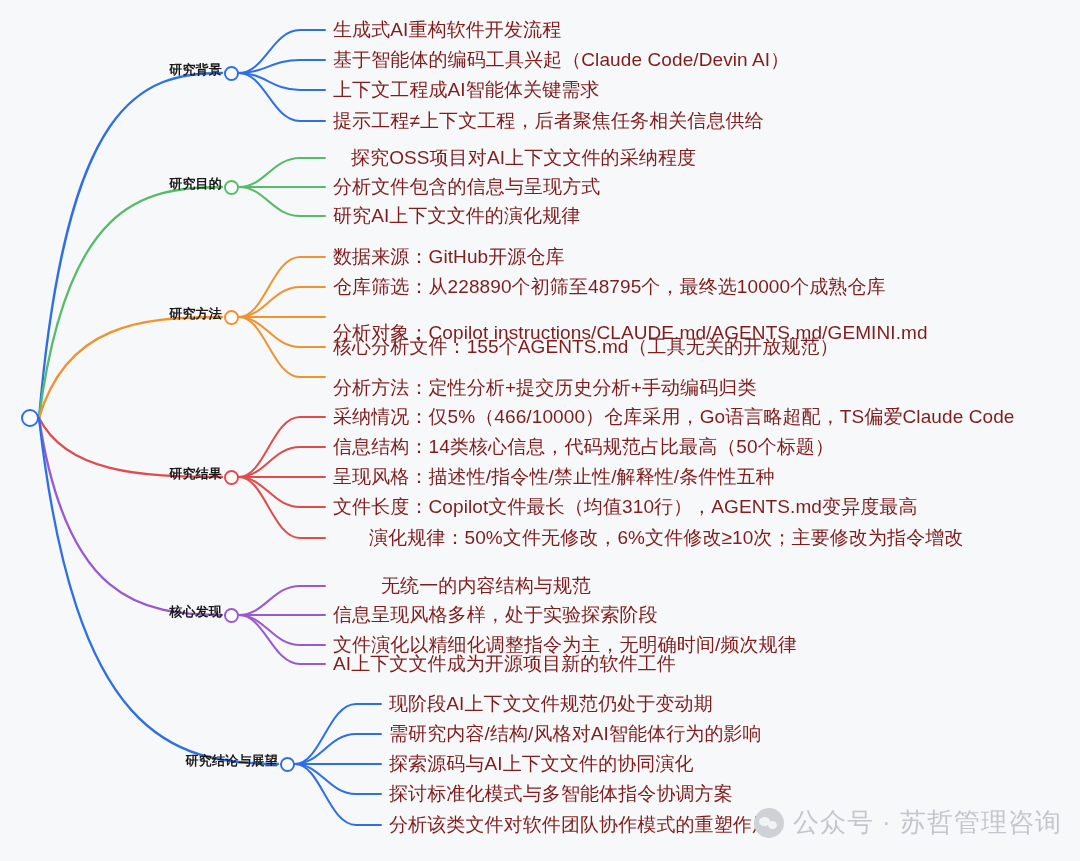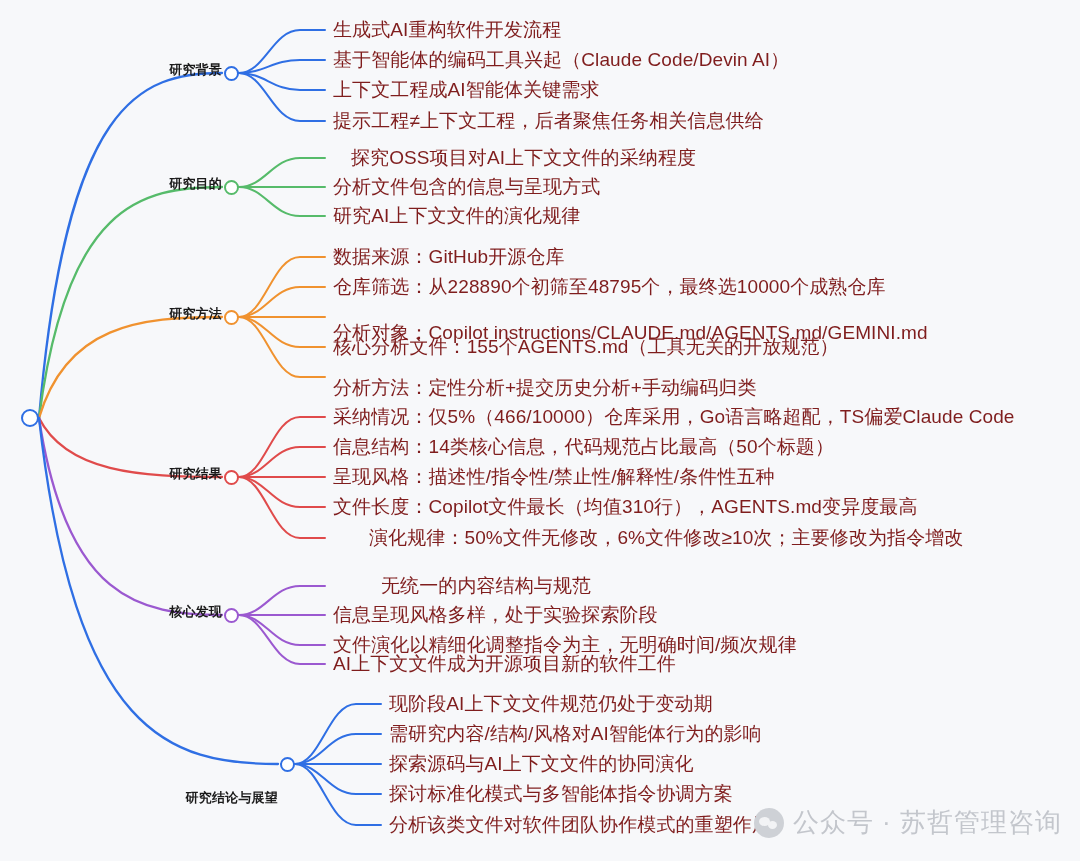--- a/index.html
+++ b/index.html
@@ -166,21 +166,21 @@
       <div class="leaf-label" style="left: 333px; top: 467px;">呈现风格：描述性/指令性/禁止性/解释性/条件性五种</div>
       <div class="leaf-label" style="left: 333px; top: 497px; text-align: right;">文件长度：Copilot文件最长（均值310行），AGENTS.md变异度最高</div>
       <div class="leaf-label" style="left: 333px; top: 528px; margin-left: 36px;">演化规律：50%文件无修改，6%文件修改≥10次；主要修改为指令增改</div>
       <div class="branch-dot" style="left: 223.5px; top: 607.5px; border-color: rgb(155, 89, 208);"></div>
       <div class="branch-label" style="right: 858px; top: 603px;">核心发现</div>
       <div class="leaf-label" style="left: 333px; top: 576px; margin-left: 48px;">无统一的内容结构与规范</div>
       <div class="leaf-label" style="left: 333px; top: 605px;">信息呈现风格多样，处于实验探索阶段</div>
       <div class="leaf-label" style="left: 333px; top: 635px;">文件演化以精细化调整指令为主，无明确时间/频次规律</div>
       <div class="leaf-label" style="left: 333px; top: 654px;">AI上下文文件成为开源项目新的软件工件</div>
       <div class="branch-dot" style="left: 279.5px; top: 756.5px; border-color: rgb(47, 111, 228);"></div>
-      <div class="branch-label" style="right: 802px; top: 752px; margin-top: 37px;">研究结论与展望</div>
+      <div class="branch-label" style="right: 802px; top: 752px;">研究结论与展望</div>
       <div class="leaf-label" style="left: 389px; top: 694px;">现阶段AI上下文文件规范仍处于变动期</div>
       <div class="leaf-label" style="left: 389px; top: 724px; text-align: right;">需研究内容/结构/风格对AI智能体行为的影响</div>
       <div class="leaf-label" style="left: 389px; top: 754px;">探索源码与AI上下文文件的协同演化</div>
       <div class="leaf-label" style="left: 389px; top: 784px;">探讨标准化模式与多智能体指令协调方案</div>
       <div class="leaf-label" style="left: 389px; top: 815px;">分析该类文件对软件团队协作模式的重塑作用</div>
     </div>
 
   <div id="watermark" style="right: 18px; top: 805px;">
     <div id="watermark-logo">
       <span class="bubble-a"></span>

